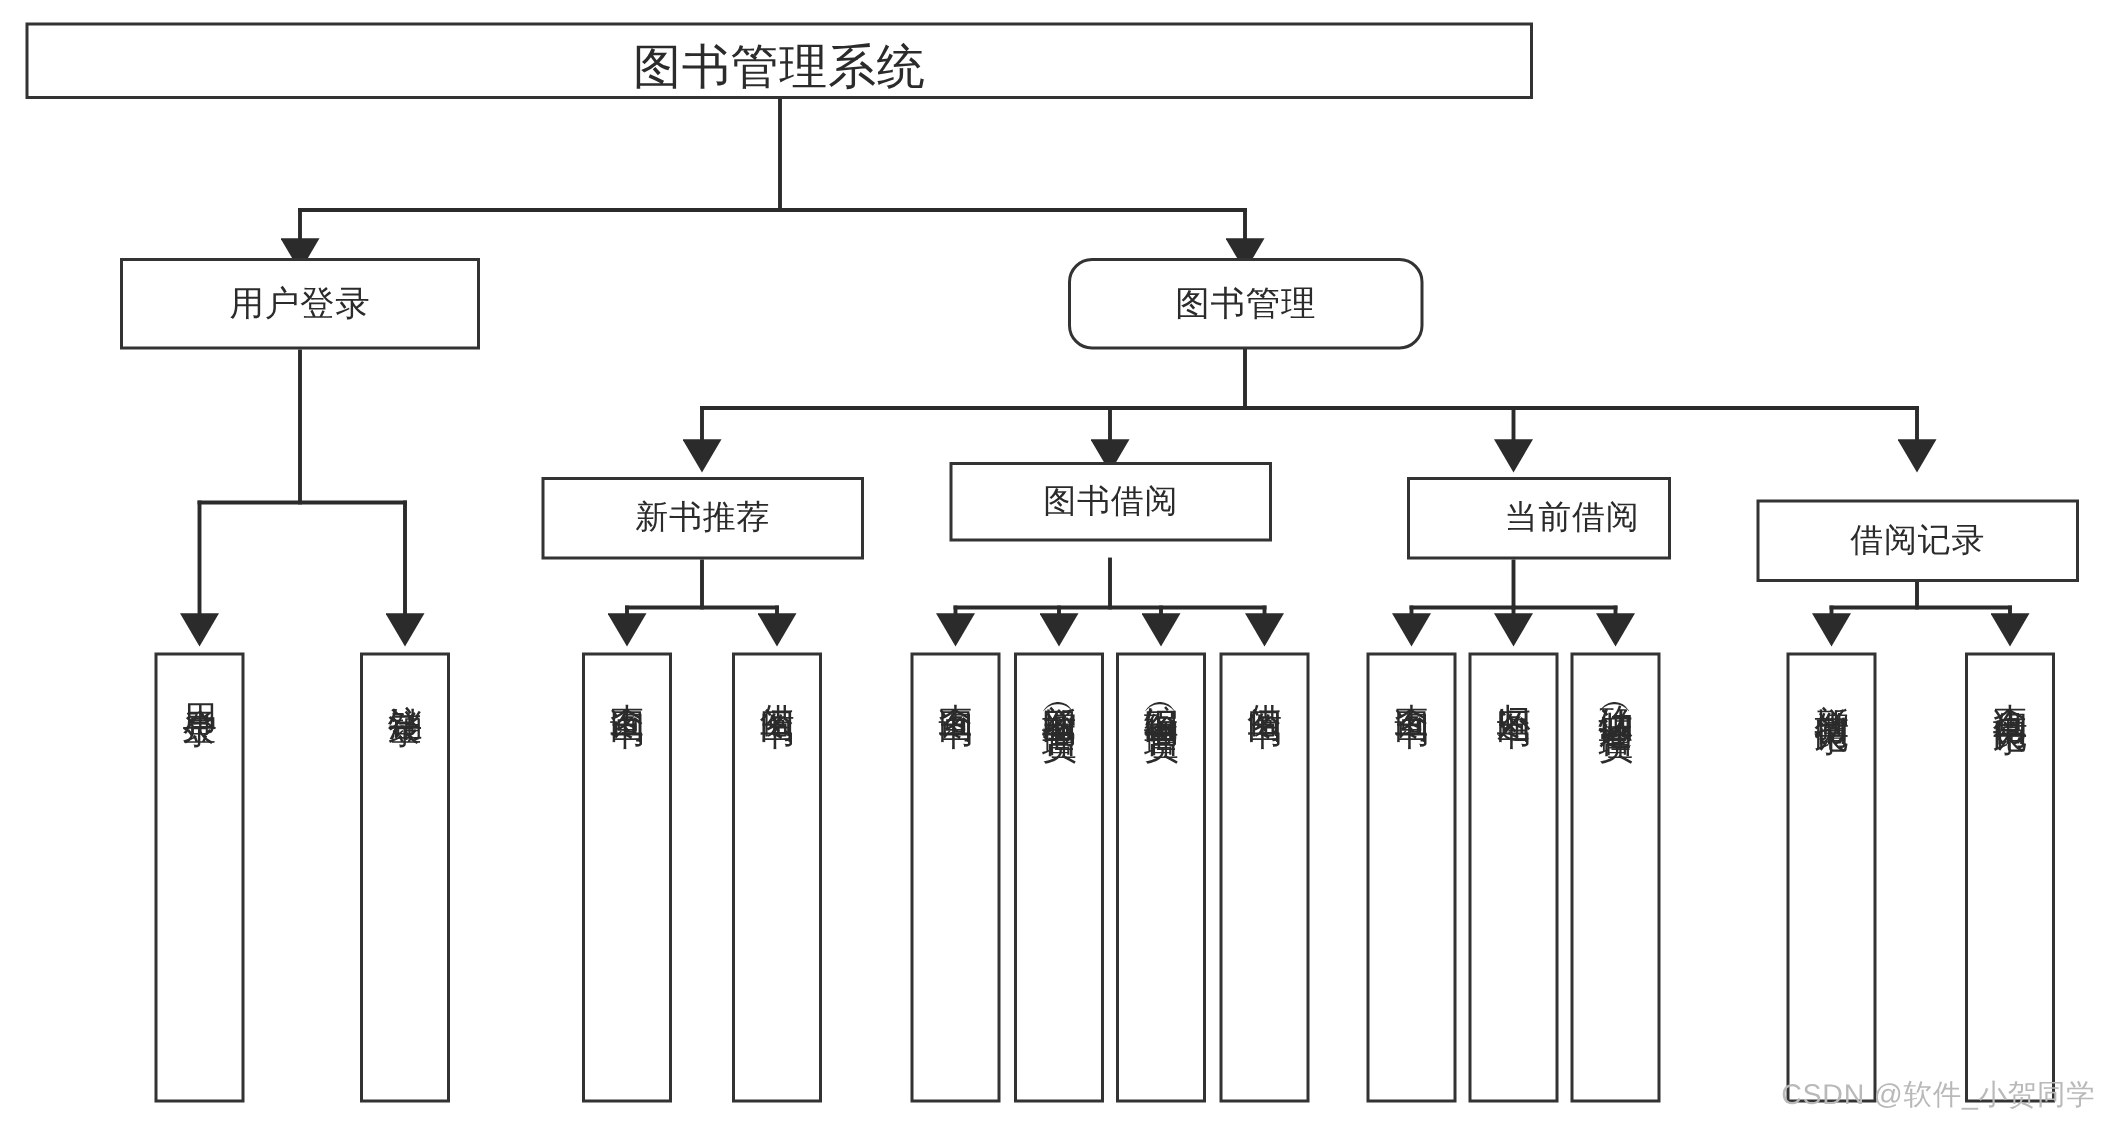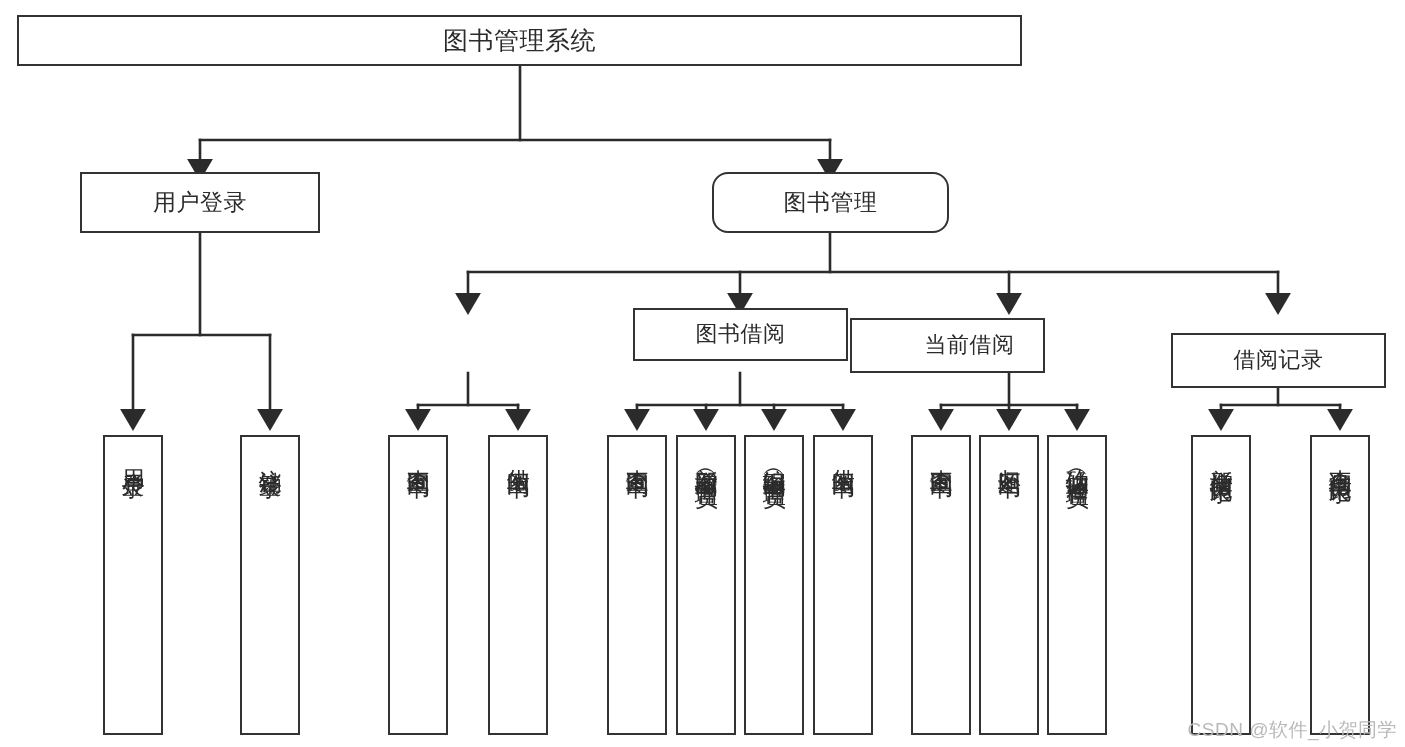--- a/index.html
+++ b/index.html
@@ -52,21 +52,21 @@
   .node.vert {
     align-items: flex-start;
     padding-top: 14px;
   }
   .node.vert .node-label {
     writing-mode: vertical-rl;
     text-orientation: upright;
     letter-spacing: 2.5px;
     line-height: 1.1;
   }
-  .size-root   { font-size: 25px; }
+  .size-root   { font-size: 32px; align-items: flex-end; }
   .size-l1     { font-size: 23px; }
   .size-l2     { font-size: 22px; }
   .size-leaf   { font-size: 23px; }
   .watermark {
     position: absolute;
     right: 8px;
     bottom: 4px;
     font-size: 19px;
     color: #b9b9b9;
     letter-spacing: 0.5px;
@@ -135,26 +135,29 @@
   </div>
 
   <div class="node horiz size-l1" style="left:80px; top:172px; width:240px; height:61px;">
     <span class="node-label">用户登录</span>
   </div>
 
   <div class="node horiz size-l1" style="left:712px; top:172px; width:237px; height:61px;border-radius:16px;">
     <span class="node-label">图书管理</span>
   </div>
 
+  <div class="node horiz size-l2" style="left:361px; top:318px; width:215px; height:55px;">
+    <span class="node-label">新书推荐</span>
+  </div>
 
   <div class="node horiz size-l2" style="left:633px; top:308px; width:215px; height:53px;">
     <span class="node-label">图书借阅</span>
   </div>
 
-  <div class="node horiz size-l2" style="left:850px; top:318px; width:195px; height:55px;padding-left:44px;">
+  <div class="node horiz size-l2" style="left:938px; top:318px; width:176px; height:55px;padding-left:44px;">
     <span class="node-label">当前借阅</span>
   </div>
 
   <div class="node horiz size-l2" style="left:1171px; top:318px; width:215px; height:55px;margin-top:15px;">
     <span class="node-label">借阅记录</span>
   </div>
 
   <div class="node vert size-leaf" style="left:103px; top:435px; width:60px; height:300px;">
     <span class="node-label">用户登录</span>
   </div>

